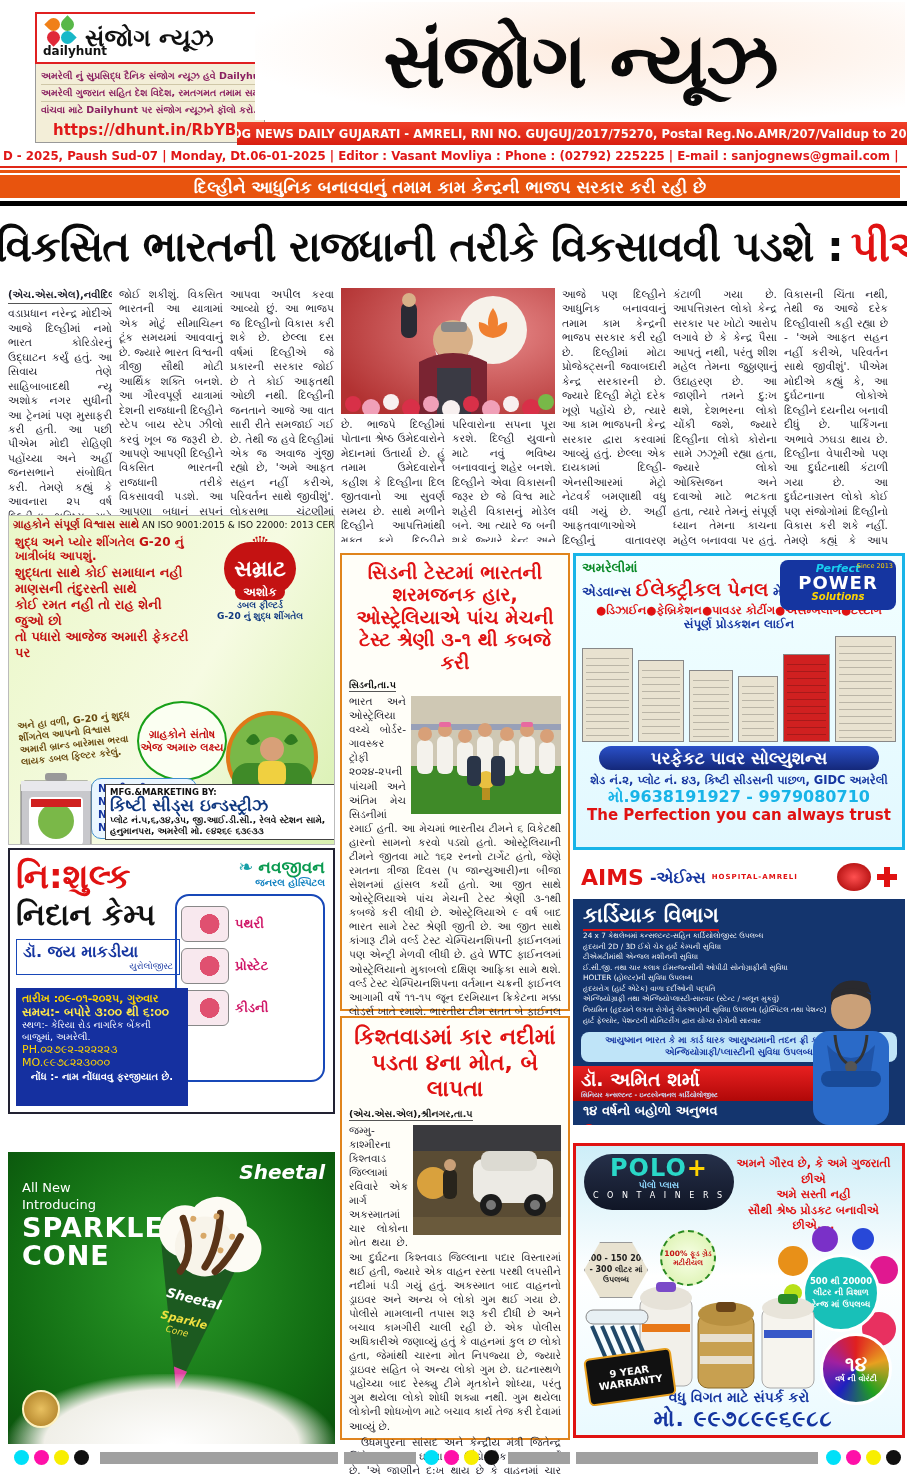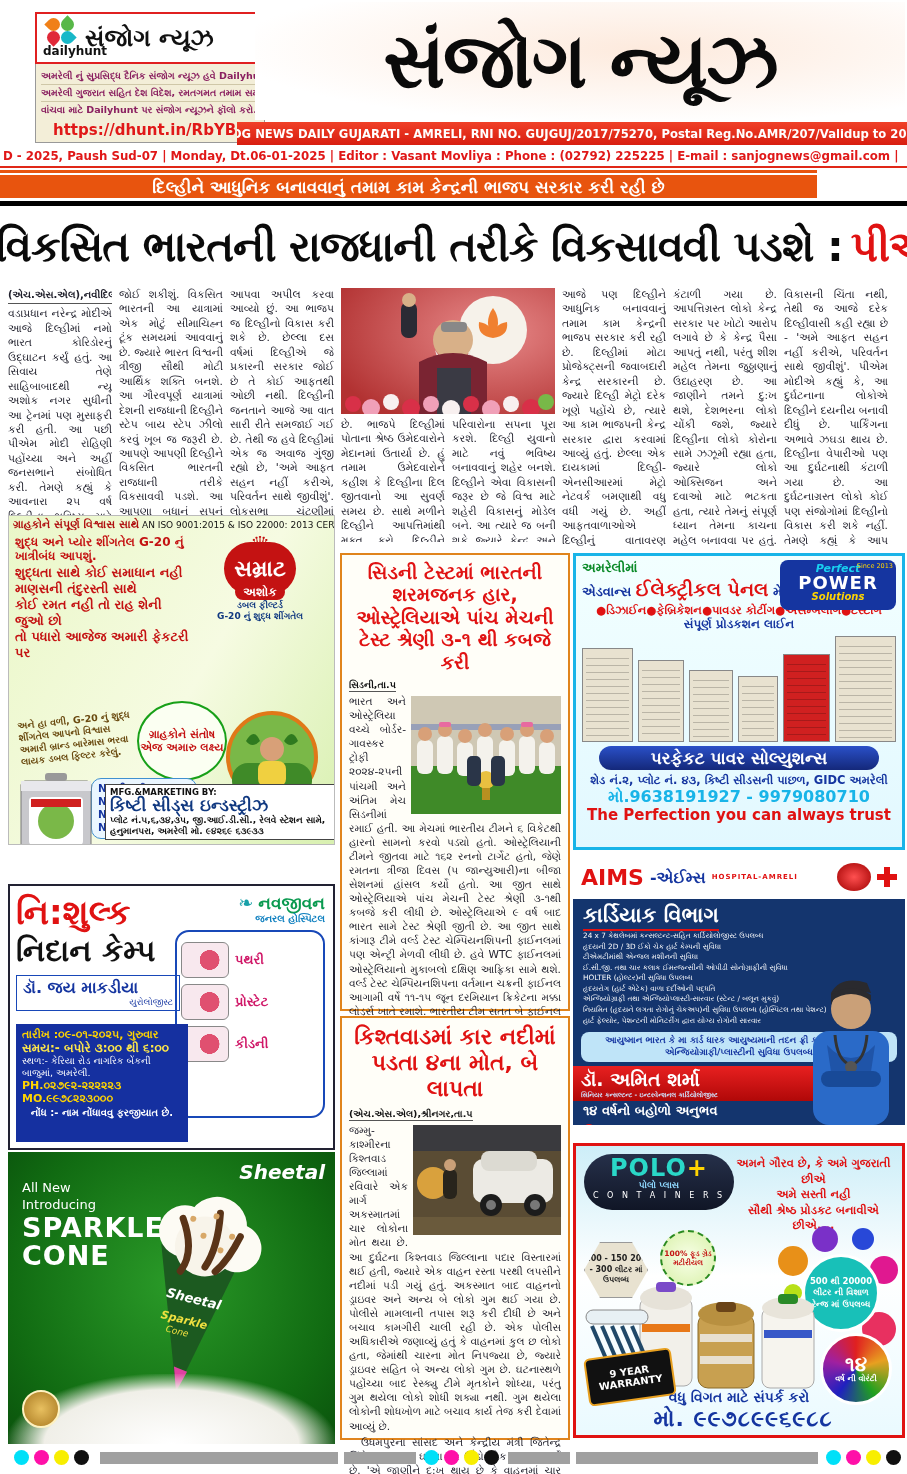--- a/index.html
+++ b/index.html
@@ -19,21 +19,21 @@
   .dh-line{font-size:9.5px;font-weight:bold;color:#8a2060;border-bottom:1px solid #cfc7a8;padding:2px 0;white-space:nowrap;overflow:hidden;}
   .dh-link{font-size:15px;font-weight:bold;color:#e01818;text-align:center;margin-top:3px;}
   #mast-title{left:255px;top:2px;width:650px;height:118px;display:flex;align-items:center;justify-content:center;
      font-size:76px;font-weight:900;letter-spacing:-2px;color:#0a0a0a;white-space:nowrap;overflow:hidden;
      background:radial-gradient(ellipse at 60% 40%, #fdeadd 0%, #ffffff 75%);}
   #reg-bar{left:237px;top:122px;width:670px;height:23px;background:linear-gradient(#f04028,#d81e10);
      color:#fff;font-weight:bold;font-size:11.6px;display:flex;align-items:center;justify-content:center;white-space:nowrap;overflow:hidden;}
   #info-line{left:4px;top:146px;width:899px;height:19px;color:#e01818;font-weight:bold;font-size:11.8px;
      display:flex;align-items:center;justify-content:center;white-space:nowrap;overflow:hidden;}
   .redrule{left:0;width:907px;height:2px;background:#e02818;}
-  #kicker{left:0;top:170px;width:817px;height:29px;background:#e8540e;padding:3px 0;box-sizing:border-box;}
+  #kicker{left:0;top:170px;width:900px;height:29px;background:#e8540e;padding:3px 0;box-sizing:border-box;}
   #kicker-in{height:100%;border-top:2px solid #fff;border-bottom:2px solid #fff;display:flex;align-items:center;justify-content:center;
      color:#fff;font-weight:bold;font-size:17px;white-space:nowrap;overflow:hidden;}
   #blackrule{left:0;top:201px;width:907px;height:5px;background:#000;}
   #headline{left:0;top:209px;width:907px;height:74px;display:flex;align-items:center;justify-content:center;
      font-size:42px;font-weight:900;letter-spacing:-1px;white-space:nowrap;overflow:hidden;color:#0a0a0a;}
   #headline .acc{color:#e01212;margin-left:8px;}
 
   
   #lead{left:8px;top:288px;width:891px;height:258px;display:flex;gap:7px;}
   .ncol{width:104px;flex:none;font-size:10.8px;line-height:1.34;text-align:justify;color:#20202c;overflow:hidden;}
@@ -97,38 +97,38 @@
   .panel.red{background:#d02020;}
   .panel .dots{position:absolute;left:3px;top:3px;right:3px;bottom:3px;
      background:repeating-linear-gradient(#0000 0 6px,#0003 6px 7px);}
   #pw-pill{margin:4px auto 0;width:280px;background:linear-gradient(#2a50c8,#14287a);color:#fff;font-weight:900;font-size:17px;
      text-align:center;border-radius:16px;padding:2px 0;}
   #pw-addr{color:#1535a0;font-weight:bold;font-size:11.5px;text-align:center;margin-top:3px;white-space:nowrap;}
   #pw-ph{color:#18b4e8;font-weight:900;font-size:16px;text-align:center;}
   #pw-tag{color:#e01212;font-weight:900;font-size:15px;text-align:center;}
 
   
-  #nav{left:8px;top:884px;width:327px;height:266px;border:2px solid #223;background:#fff;padding:6px;}
+  #nav{left:8px;top:848px;width:327px;height:266px;border:2px solid #223;background:#fff;padding:6px;}
   #nv-t1{color:#e01212;font-weight:900;font-size:34px;}
   #nv-t2{color:#111;font-weight:900;font-size:30px;}
   #nv-logo{position:absolute;right:8px;top:6px;text-align:right;}
   #nv-logo .n1{color:#0a9a50;font-weight:900;font-size:17px;}
   #nv-logo .n2{color:#1080c0;font-weight:bold;font-size:10px;}
   #nv-right{position:absolute;right:8px;top:44px;width:138px;height:176px;border:2px solid #1848b8;border-radius:14px;padding:4px;}
   .nv-item{display:flex;align-items:center;gap:6px;margin:6px 0;}
   .nv-img{width:46px;height:34px;border:1px solid #888;border-radius:6px;background:radial-gradient(circle at 60% 50%,#e05070 0 30%,#f8e8ee 31%);flex:none;}
   .nv-lbl{color:#d01868;font-weight:900;font-size:13px;}
   #nv-doc{margin-top:6px;width:150px;background:#fff;border:1px solid #1848b8;padding:2px 6px;}
   #nv-doc .d1{color:#1535a0;font-weight:900;font-size:16px;}
   #nv-doc .d2{color:#1535a0;font-size:9px;text-align:right;}
   #nv-blue{position:absolute;left:6px;bottom:6px;width:172px;height:118px;background:#1530a0;color:#ffd400;padding:4px 6px;box-sizing:border-box;}
   #nv-blue .b1{font-weight:bold;font-size:11px;}
   #nv-blue .b2{font-weight:bold;font-size:12px;color:#ffe84a;}
   #nv-blue .b3{font-size:9.5px;color:#fff;}
-  #nv-blue .ph{color:#ffd400;font-weight:bold;font-size:11px;}
+  #nv-blue .ph{color:#ffd400;font-weight:normal;font-size:11px;}
   #nv-blue .note{color:#fff;font-weight:bold;font-size:10px;text-align:center;margin-top:2px;}
 
   
   #aims{left:573px;top:855px;width:332px;height:270px;background:#14356e;}
   #am-top{height:44px;background:#fff;display:flex;align-items:center;gap:6px;padding:0 8px;}
   #am-top .a1{color:#e01212;font-weight:900;font-size:22px;}
   #am-top .a2{color:#1535a0;font-weight:900;font-size:16px;}
   #am-top .a3{color:#e01212;font-size:7px;font-weight:bold;letter-spacing:1px;}
   #am-heart{margin-left:auto;width:34px;height:28px;border-radius:50%;background:radial-gradient(#ff5050,#a00000);}
   #am-cross{width:20px;height:20px;background:

